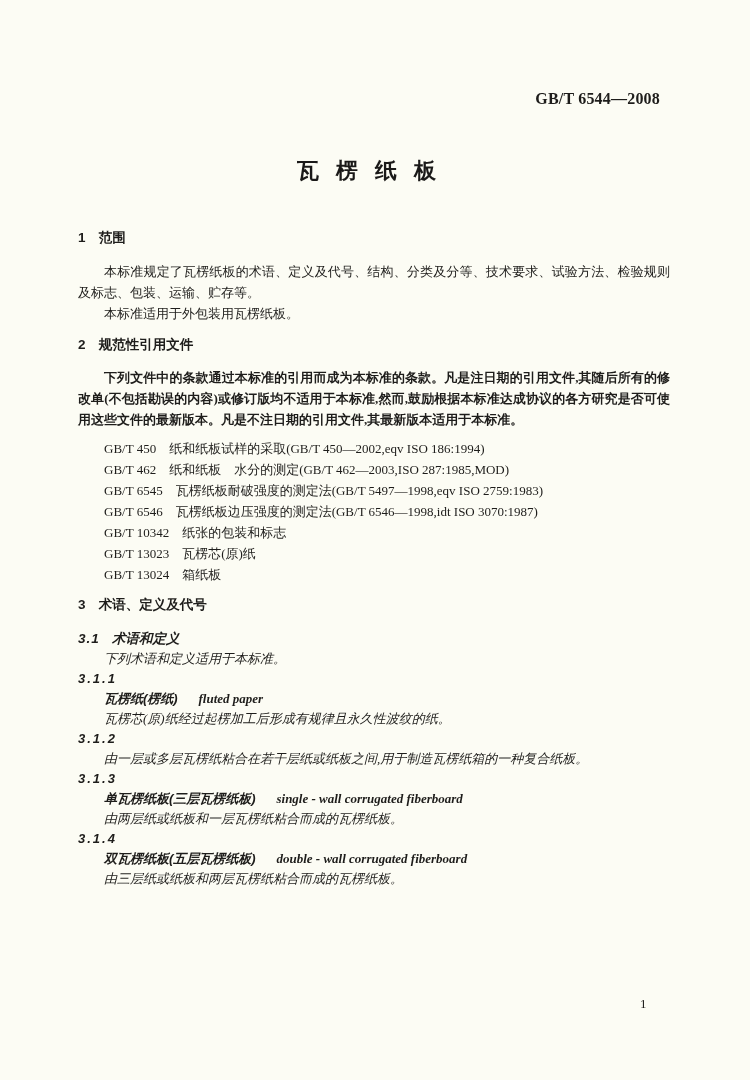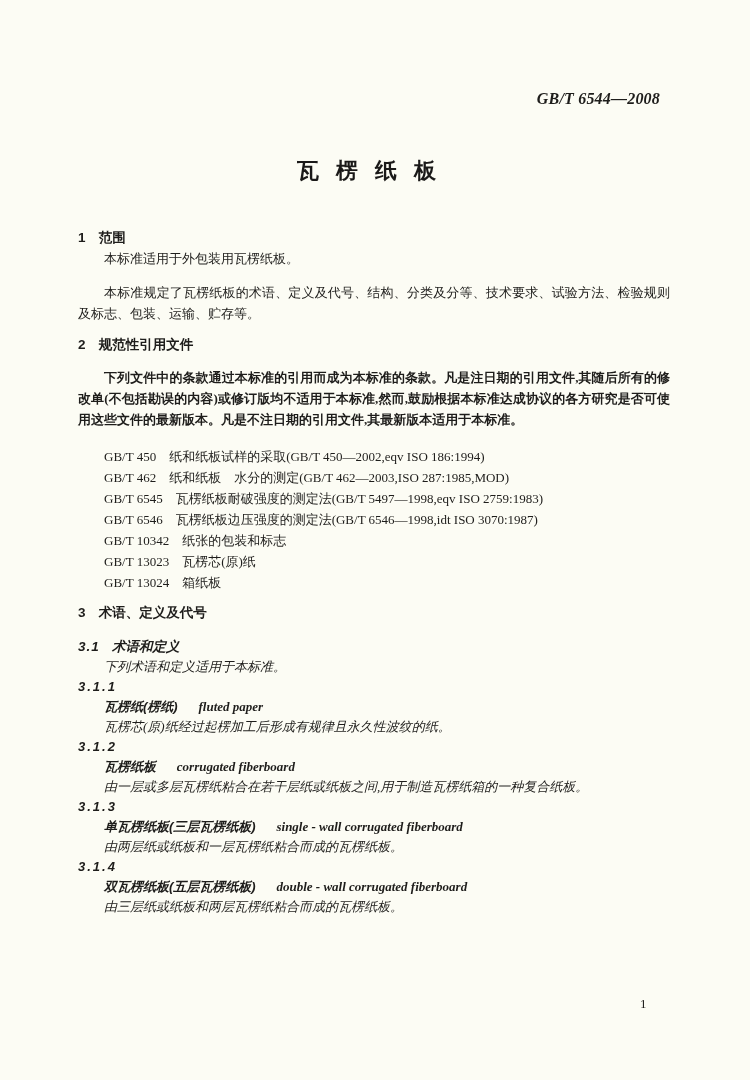--- a/index.html
+++ b/index.html
@@ -21,21 +21,20 @@
     background: #fcfcf4;
   }
   .doc-code {
     position: absolute;
     top: 90px;
     right: 90px;
     font-family: "Liberation Serif", "DejaVu Serif", serif;
     font-weight: bold;
     font-size: 16px;
     letter-spacing: 0.2px;
-    font-style: italic;
   }
   .doc-title {
     position: absolute;
     top: 156px;
     left: 0;
     width: 750px;
     margin: 0;
     text-align: center;
     font-family: "Liberation Sans", "DejaVu Sans", sans-serif;
     font-weight: bold;
@@ -65,21 +64,21 @@
     text-align: left !important;
   }
   .h .hnum {
     display: inline-block;
     margin-right: 0.9em;
     letter-spacing: 1px;
   }
   .mt-scope-p1 { margin-top: 13px !important; }
   .mt-h2      { margin-top: 10px !important; }
   .mt-intro2  { margin-top: 12px !important; font-weight: bold; }
-  .ref-list   { margin-top: 16px; }
+  .ref-list   { margin-top: 8px; }
   .mt-h3      { margin-top: 9px !important; }
   .terms { line-height: 20px; font-style: italic; }
   .terms .h { line-height: 21px; }
   .mt-h31 { margin-top: 13px !important; }
   .tnum {
     font-family: "Liberation Sans", "DejaVu Sans", sans-serif;
     font-weight: bold;
     font-size: 13px;
     letter-spacing: 2px;
     text-align: left !important;
@@ -106,22 +105,22 @@
 
 <div class="page">
 
   <div class="doc-code">GB/T 6544—2008</div>
 
   <h1 class="doc-title">瓦楞纸板</h1>
 
   <main class="content">
 
     <p class="h"><span class="hnum">1</span><span>范围</span></p>
+    <p class="indent mt-scope-p1">本标准规定了瓦楞纸板的术语、定义及代号、结构、分类及分等、技术要求、试验方法、检验规则及标志、包装、运输、贮存等。</p>
     <p class="indent">本标准适用于外包装用瓦楞纸板。</p>
-    <p class="indent mt-scope-p1">本标准规定了瓦楞纸板的术语、定义及代号、结构、分类及分等、技术要求、试验方法、检验规则及标志、包装、运输、贮存等。</p>
 
     <p class="h mt-h2"><span class="hnum">2</span><span>规范性引用文件</span></p>
     <p class="indent mt-intro2">下列文件中的条款通过本标准的引用而成为本标准的条款。凡是注日期的引用文件,其随后所有的修改单(不包括勘误的内容)或修订版均不适用于本标准,然而,鼓励根据本标准达成协议的各方研究是否可使用这些文件的最新版本。凡是不注日期的引用文件,其最新版本适用于本标准。</p>
 
     <div class="ref-list">
       <p class="indent">GB/T 450　纸和纸板试样的采取(GB/T 450—2002,eqv ISO 186:1994)</p>
       <p class="indent">GB/T 462　纸和纸板　水分的测定(GB/T 462—2003,ISO 287:1985,MOD)</p>
       <p class="indent">GB/T 6545　瓦楞纸板耐破强度的测定法(GB/T 5497—1998,eqv ISO 2759:1983)</p>
       <p class="indent">GB/T 6546　瓦楞纸板边压强度的测定法(GB/T 6546—1998,idt ISO 3070:1987)</p>
       <p class="indent">GB/T 10342　纸张的包装和标志</p>
@@ -136,21 +135,20 @@
       <p class="indent">下列术语和定义适用于本标准。</p>
 
       <div class="entry">
         <p class="tnum">3.1.1</p>
         <p class="term indent"><span class="zh">瓦楞纸(楞纸)</span><span class="en">fluted paper</span></p>
         <p class="indent">瓦楞芯(原)纸经过起楞加工后形成有规律且永久性波纹的纸。</p>
       </div>
 
       <div class="entry">
         <p class="tnum">3.1.2</p>
-        <p class="term indent"><span class="zh">瓦楞纸板</span><span class="en">corrugated fiberboard</span></p>
         <p class="indent">由一层或多层瓦楞纸粘合在若干层纸或纸板之间,用于制造瓦楞纸箱的一种复合纸板。</p>
       </div>
 
       <div class="entry">
         <p class="tnum">3.1.3</p>
         <p class="term indent"><span class="zh">单瓦楞纸板(三层瓦楞纸板)</span><span class="en">single - wall corrugated fiberboard</span></p>
         <p class="indent">由两层纸或纸板和一层瓦楞纸粘合而成的瓦楞纸板。</p>
       </div>
 
       <div class="entry">

